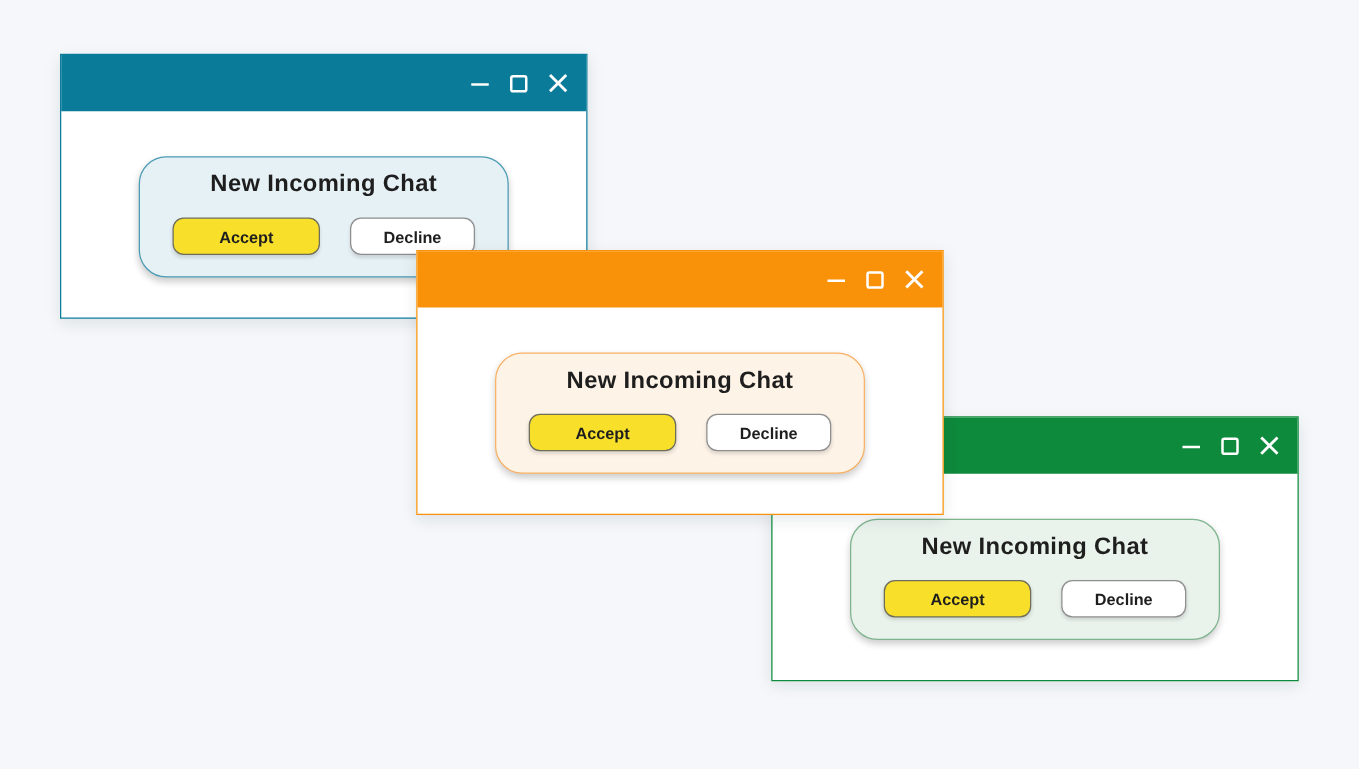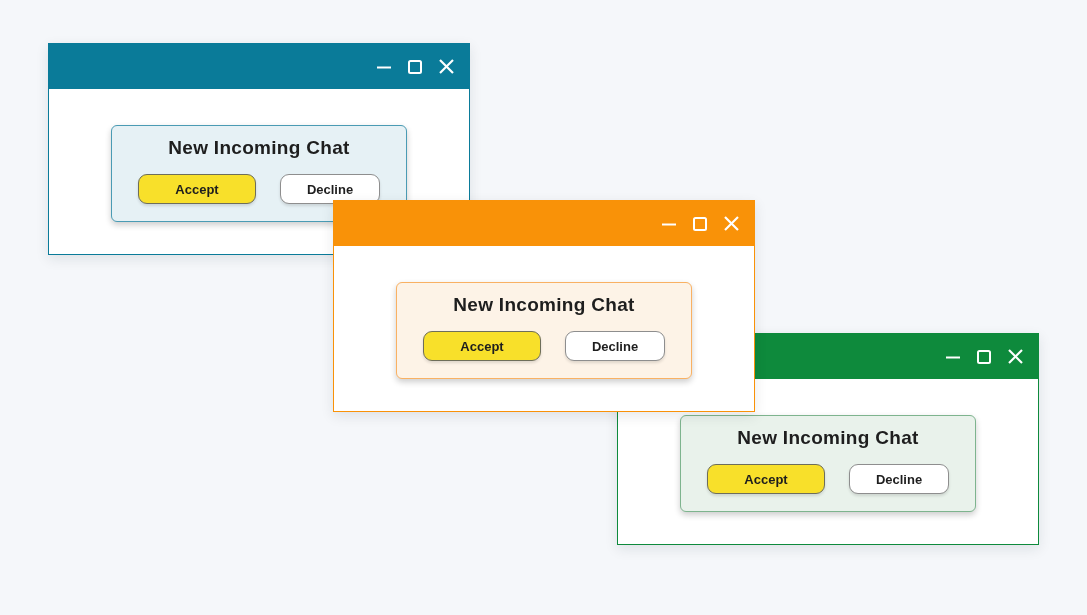--- a/index.html
+++ b/index.html
@@ -57,21 +57,21 @@
     height: 165px;
   }
 
   .panel {
     margin: 36px auto 0;
     width: 296px;
     height: 97px;
     box-sizing: border-box;
     background: var(--panel-bg);
     border: 1.5px solid var(--panel-border);
-    border-radius: 6px;
+    border-radius: 22px;
     box-shadow: 0 3px 6px rgba(0, 0, 0, 0.20);
     text-align: center;
   }
   .panel-title {
     margin-top: 10px;
     font-size: 19px;
     font-weight: 700;
     letter-spacing: 0.3px;
     color: #1E1E1E;
     line-height: 24px;

